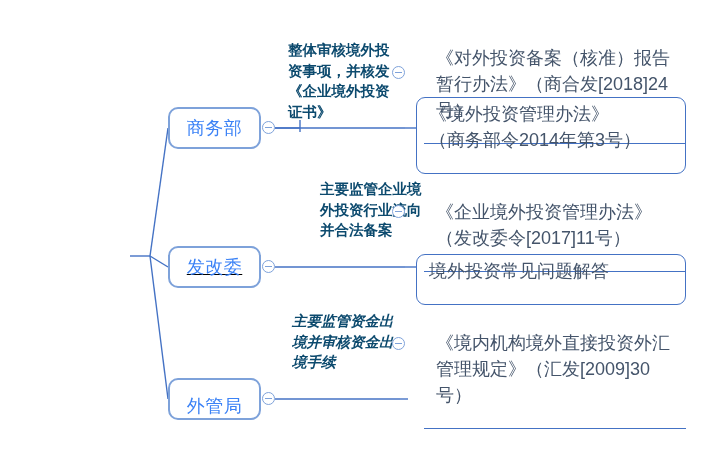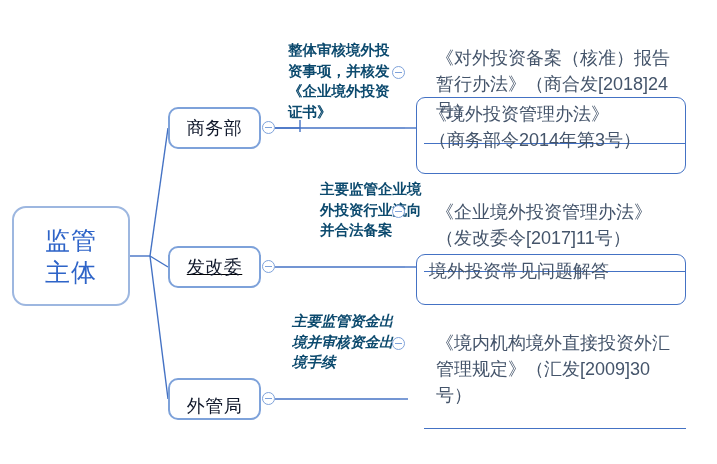--- a/index.html
+++ b/index.html
@@ -57,21 +57,21 @@
     height: 42px;
     border: 2px solid #7EA2DA;
     border-radius: 10px;
     background: #ffffff;
     display: flex;
     align-items: center;
     justify-content: center;
     box-sizing: border-box;
   }
   .branch-label {
-    color: #0f172a;
+    color: #3b82f6;
     font-size: 18px;
     letter-spacing: 0.5px;
     white-space: nowrap;
   }
   #branch-0 { left: 168px; top: 107px; }
   #branch-1 { left: 168px; top: 246px; text-decoration: underline; }
   #branch-2 { left: 168px; top: 378px; align-items: flex-end; }
 
   
   .toggle {
@@ -160,24 +160,20 @@
       <path d="M405,128 L416,128"></path>
 
       <path d="M275,267 L405,267"></path>
       <path d="M405,267 L416,267"></path>
 
       <path d="M275,399 L400,399"></path>
       <path d="M400,399 L408,399"></path>
     </g>
   </svg>
 
-  <div class="root-node">
-    <div class="root-label">监管
-主体</div>
-  </div>
 
   <div class="branch-node" id="branch-0">
     <span class="branch-label">商务部</span>
   </div>
   <div class="toggle" id="toggle-b0"></div>
   <div class="desc" id="desc-0">整体审核境外投资事项，并核发《企业境外投资证书》</div>
   <div class="toggle" id="toggle-d0"></div>
   <div class="leaf underline" id="leaf-0-0">《对外投资备案（核准）报告暂行办法》（商合发[2018]24号）</div>
   <div class="leaf boxed" id="leaf-0-1">《境外投资管理办法》
 （商务部令2014年第3号）</div>

